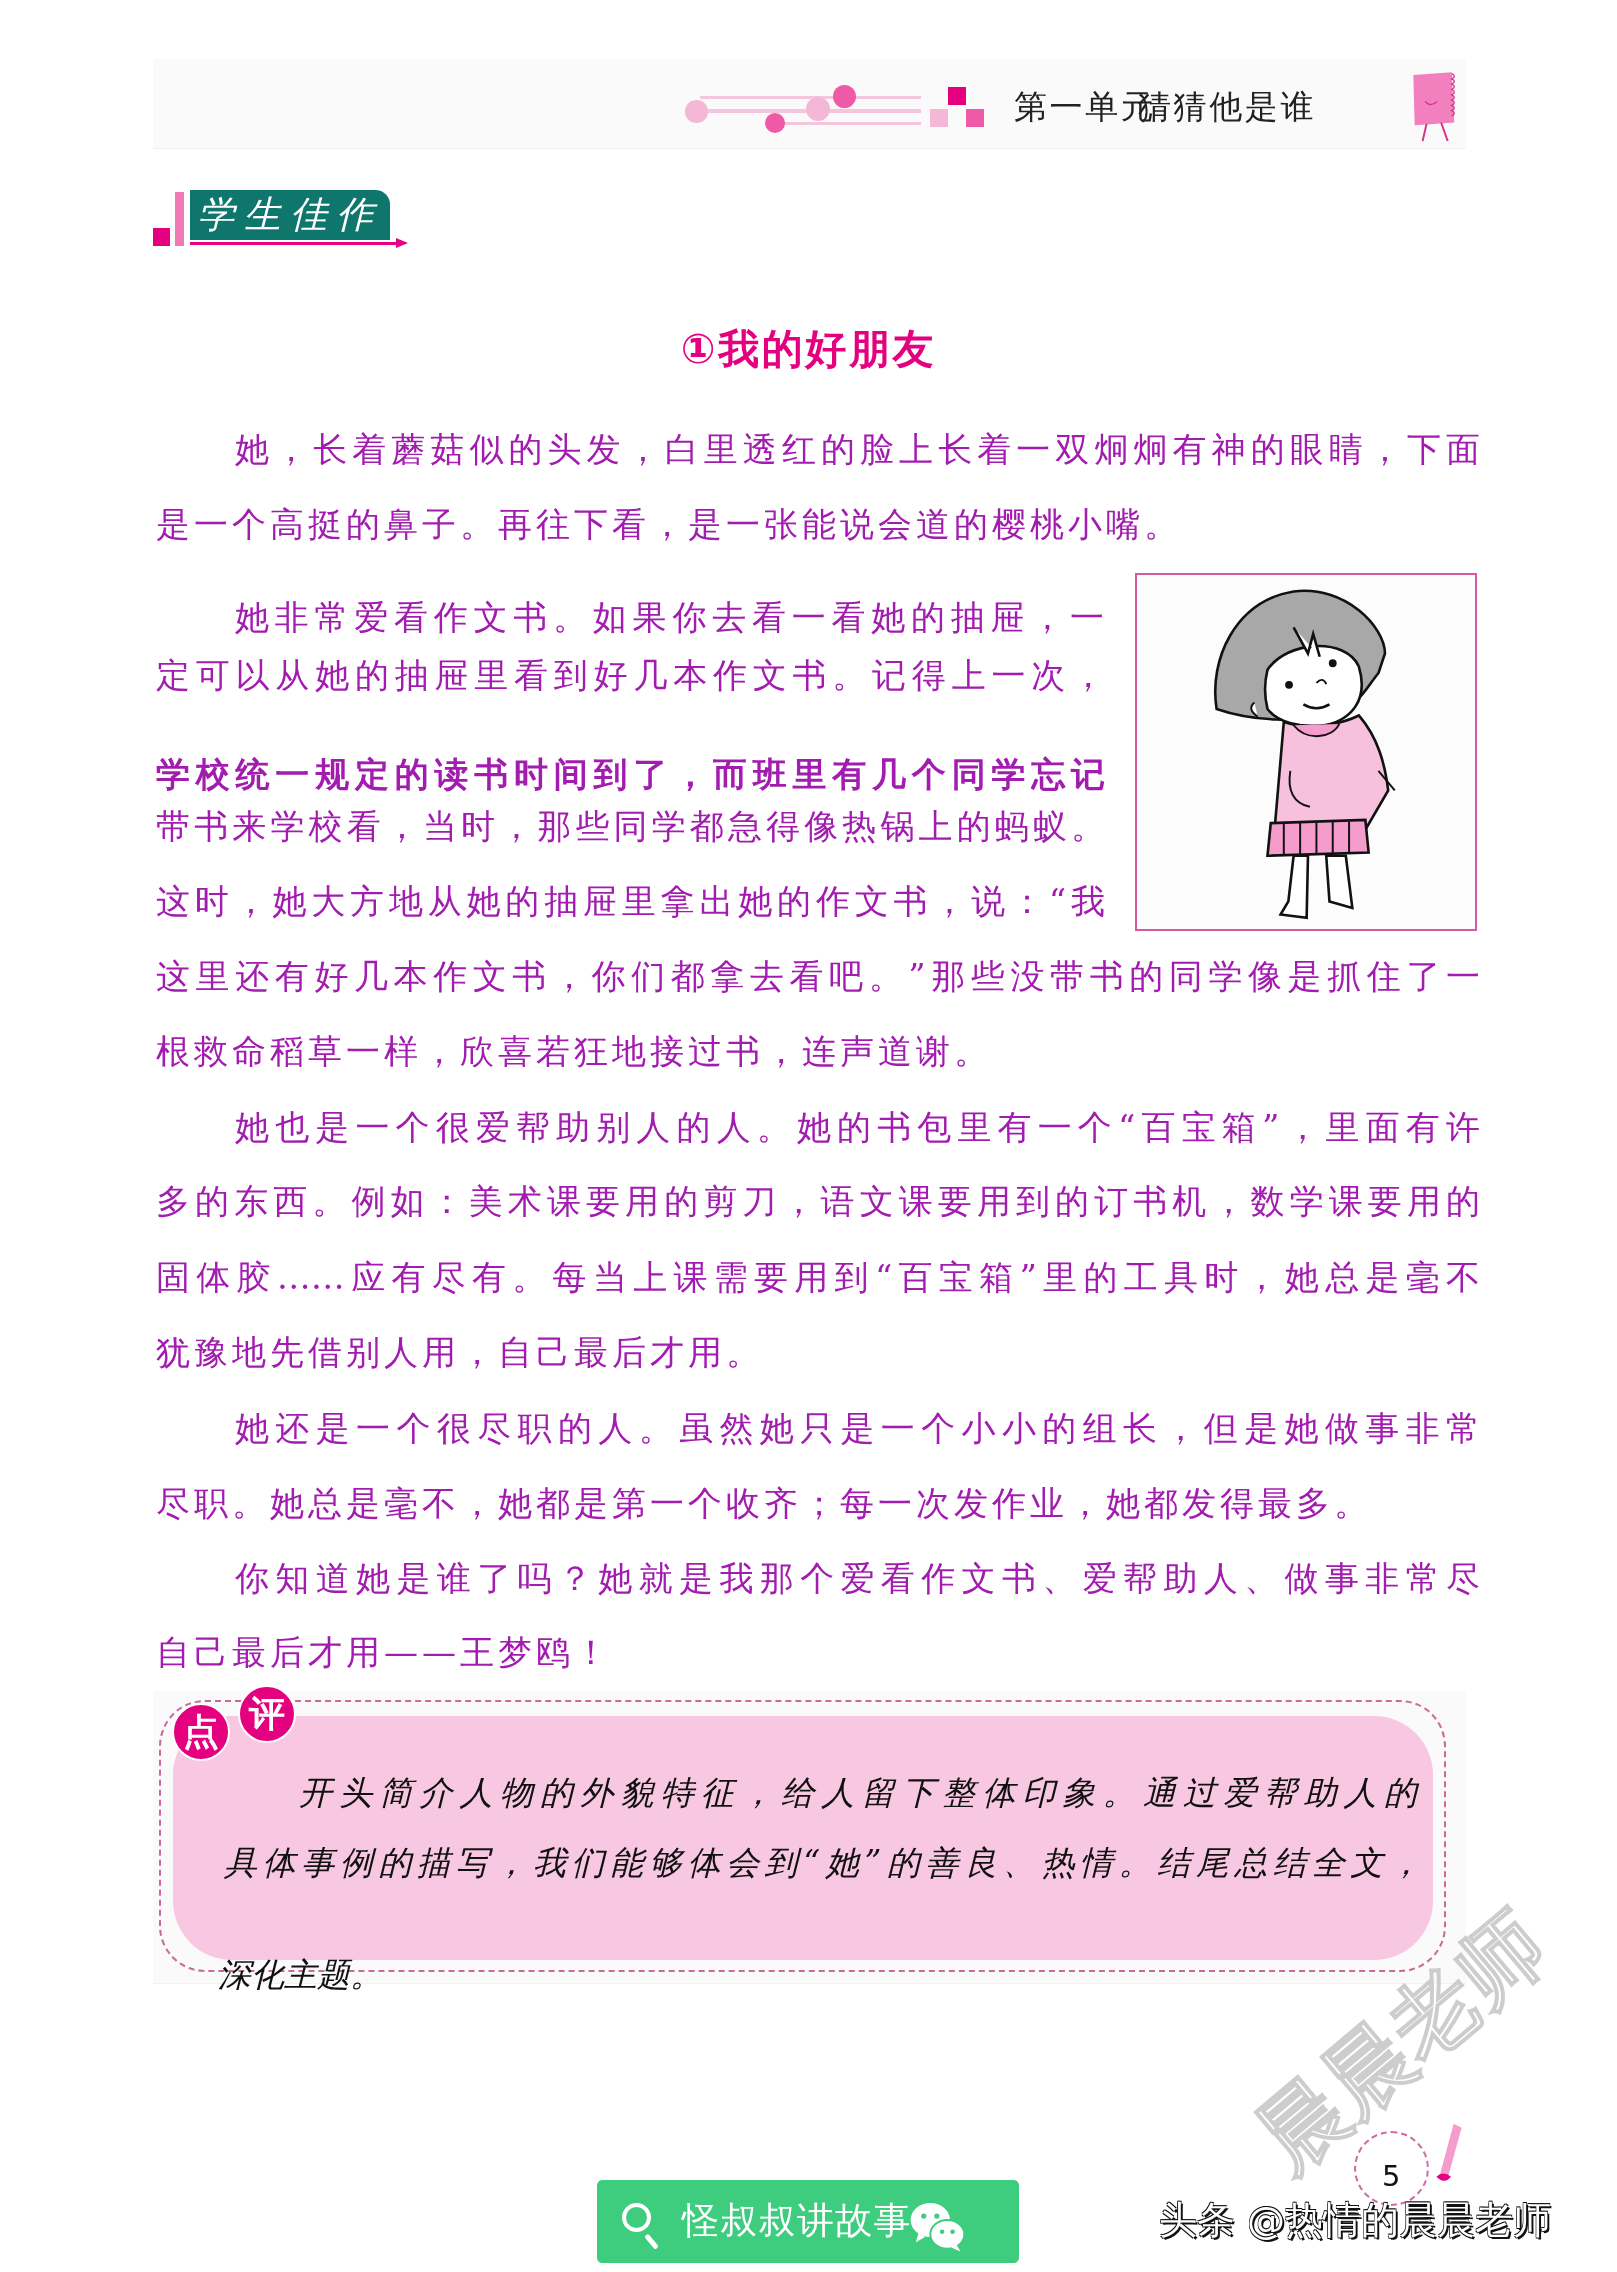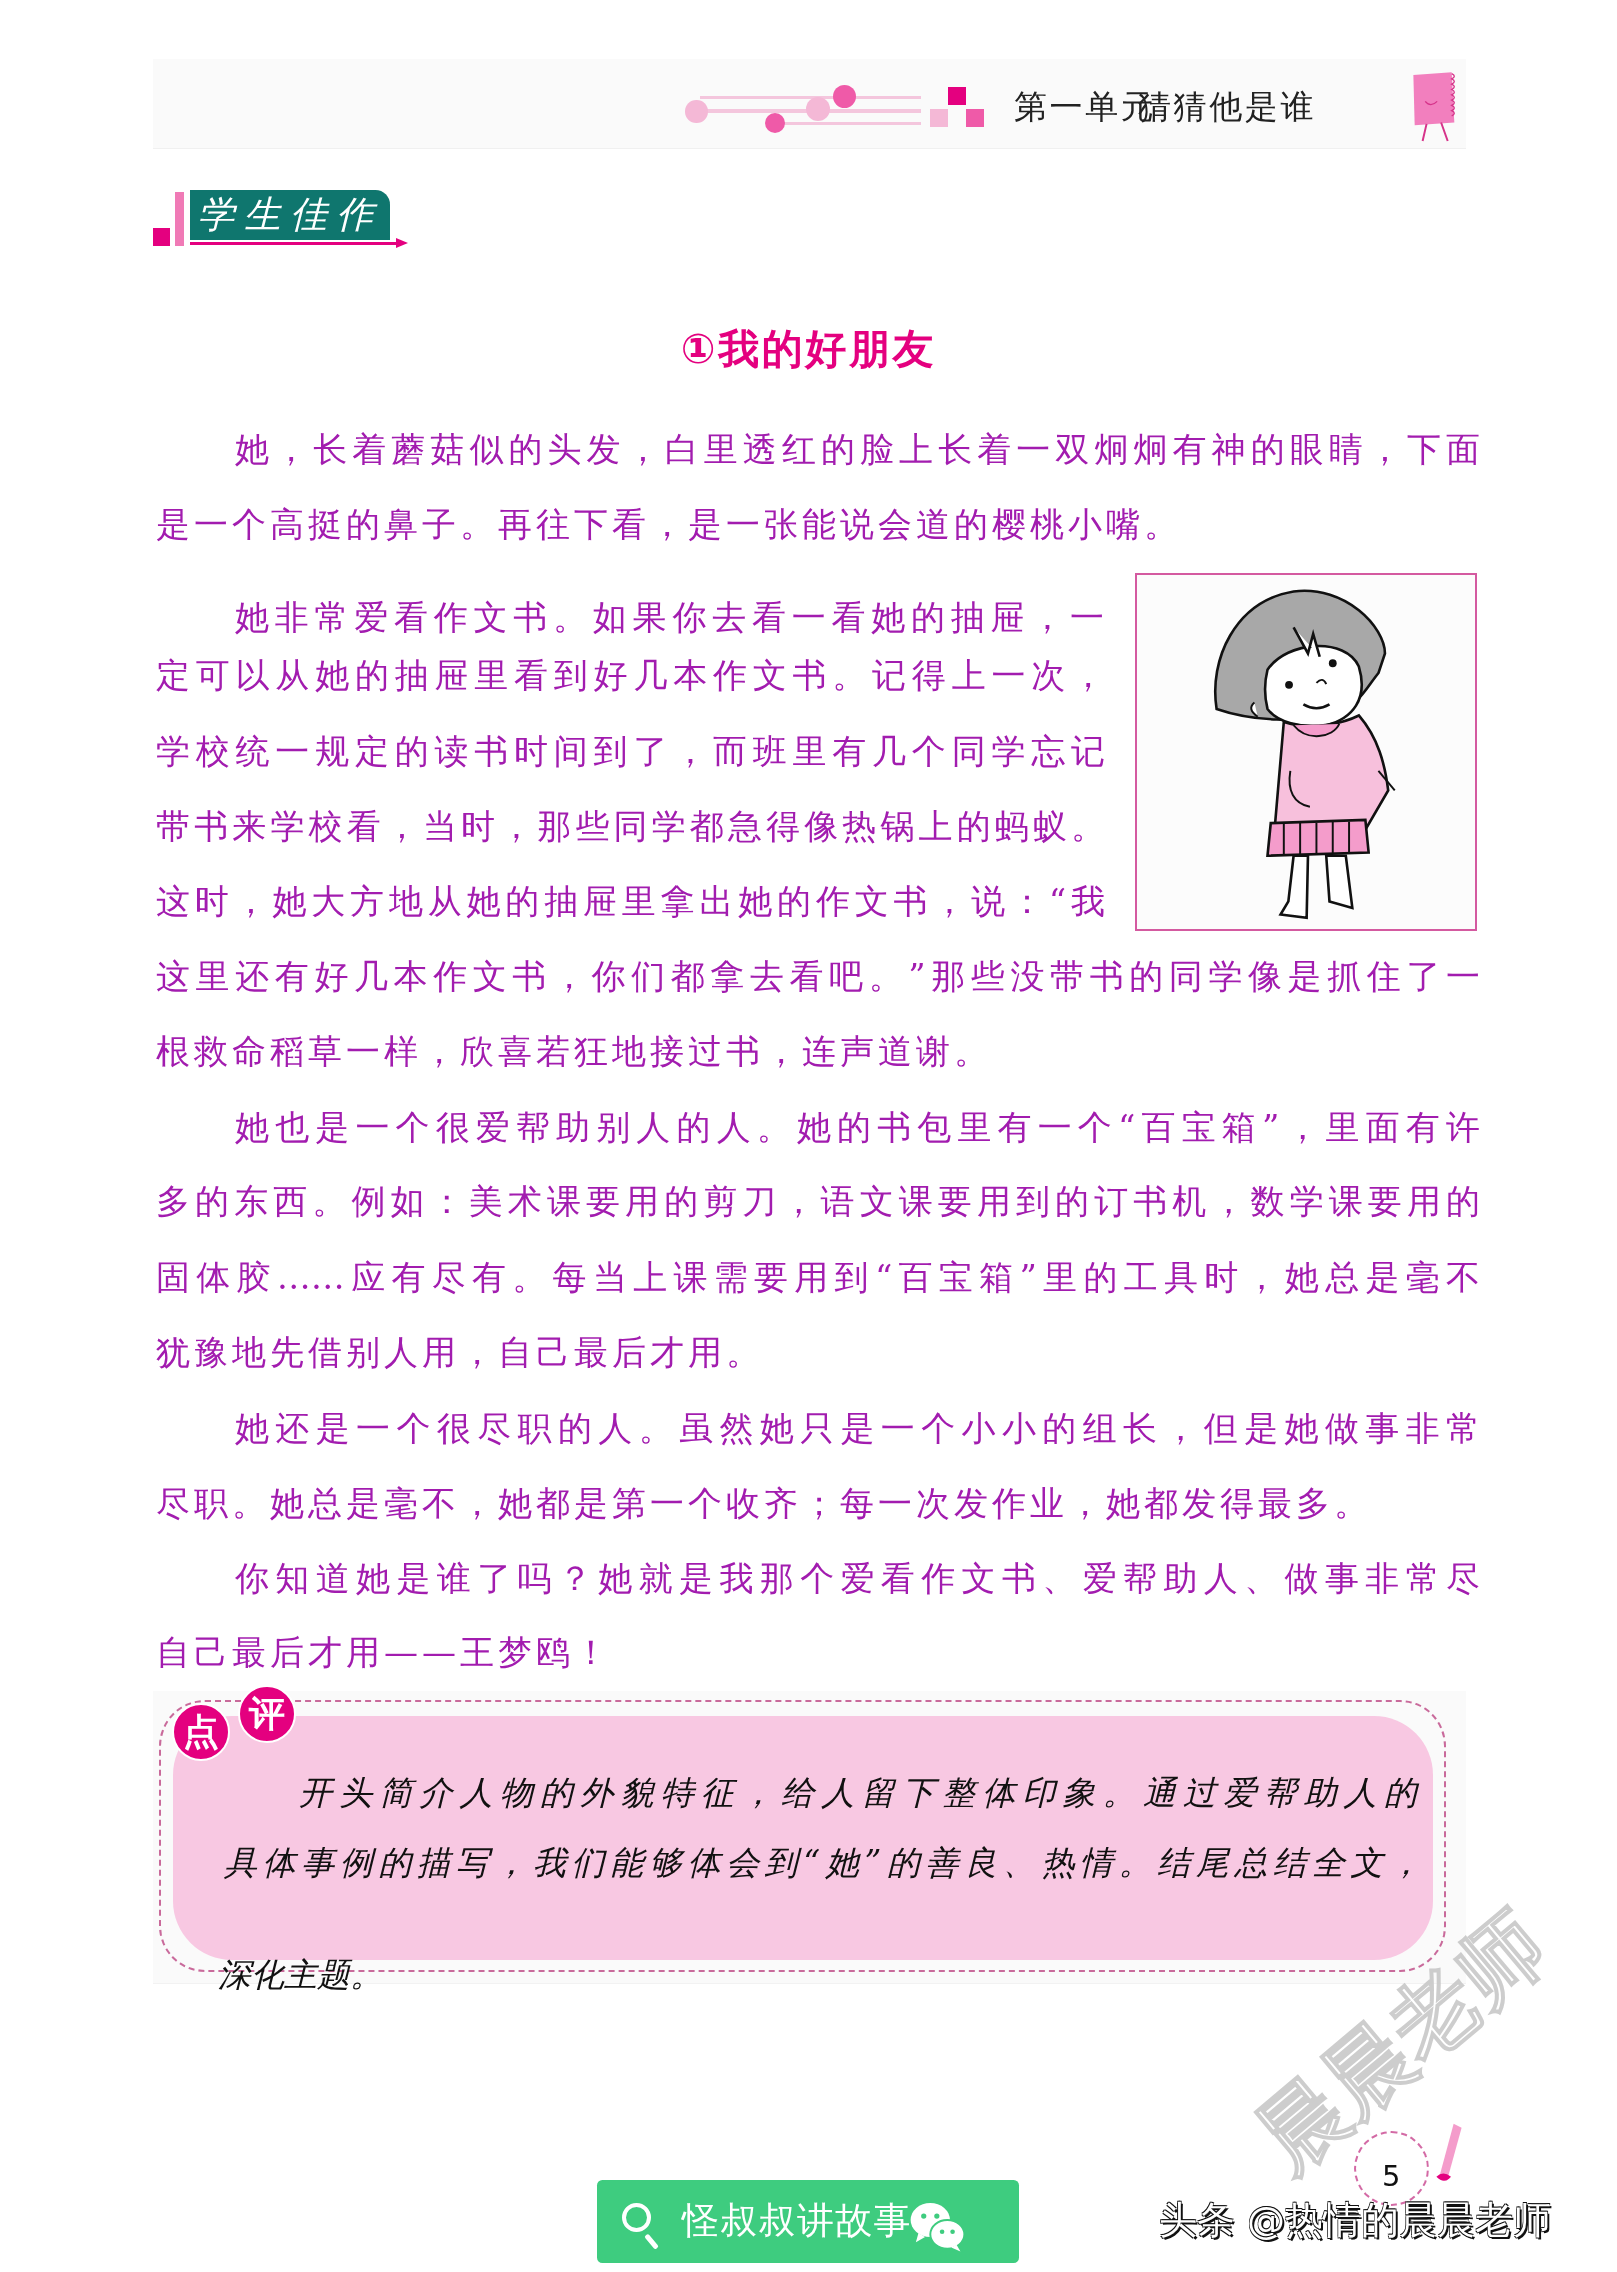--- a/index.html
+++ b/index.html
@@ -92,21 +92,21 @@
 <div class="abs badge-tab">学生佳作</div>
 <div class="abs badge-line"></div>
 <div class="abs badge-arrow"></div>
 
 <div class="abs title">①我的好朋友</div>
 
 <div class="line full indent" style="top:427px;">她，长着蘑菇似的头发，白里透红的脸上长着一双炯炯有神的眼睛，下面</div>
 <div class="line" style="top:502px;">是一个高挺的鼻子。再往下看，是一张能说会道的樱桃小嘴。</div>
 <div class="line short indent" style="top:579px;">她非常爱看作文书。如果你去看一看她的抽屉，一</div>
 <div class="line short" style="top:653px;">定可以从她的抽屉里看到好几本作文书。记得上一次，</div>
-<div class="line short" style="top:729px;">学校统一规定的读书时间到了，而班里有几个同学忘记</div>
+<div class="line short" style="top:752px;font-weight:bold;">学校统一规定的读书时间到了，而班里有几个同学忘记</div>
 <div class="line short" style="top:804px;">带书来学校看，当时，那些同学都急得像热锅上的蚂蚁。</div>
 <div class="line short" style="top:879px;">这时，她大方地从她的抽屉里拿出她的作文书，说：“我</div>
 <div class="line full" style="top:954px;">这里还有好几本作文书，你们都拿去看吧。”那些没带书的同学像是抓住了一</div>
 <div class="line" style="top:1029px;">根救命稻草一样，欣喜若狂地接过书，连声道谢。</div>
 <div class="line full indent" style="top:1105px;">她也是一个很爱帮助别人的人。她的书包里有一个“百宝箱”，里面有许</div>
 <div class="line full" style="top:1179px;">多的东西。例如：美术课要用的剪刀，语文课要用到的订书机，数学课要用的</div>
 <div class="line full" style="top:1255px;">固体胶……应有尽有。每当上课需要用到“百宝箱”里的工具时，她总是毫不</div>
 <div class="line" style="top:1330px;">犹豫地先借别人用，自己最后才用。</div>
 <div class="line full indent" style="top:1406px;">她还是一个很尽职的人。虽然她只是一个小小的组长，但是她做事非常</div>
 <div class="line" style="top:1481px;">尽职。她总是毫不，她都是第一个收齐；每一次发作业，她都发得最多。</div>

